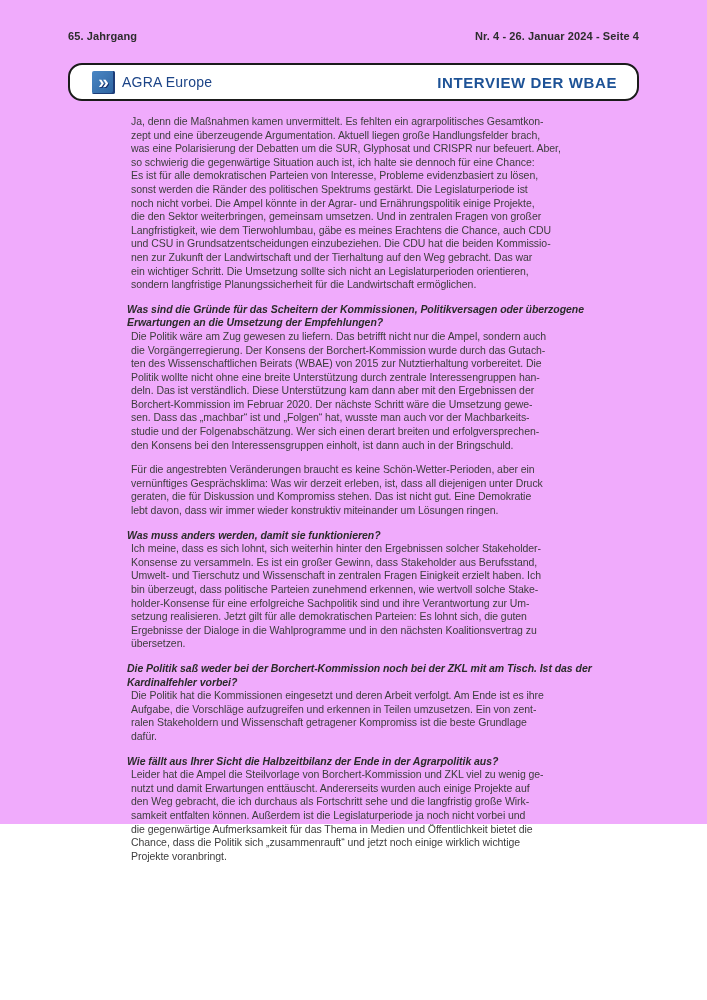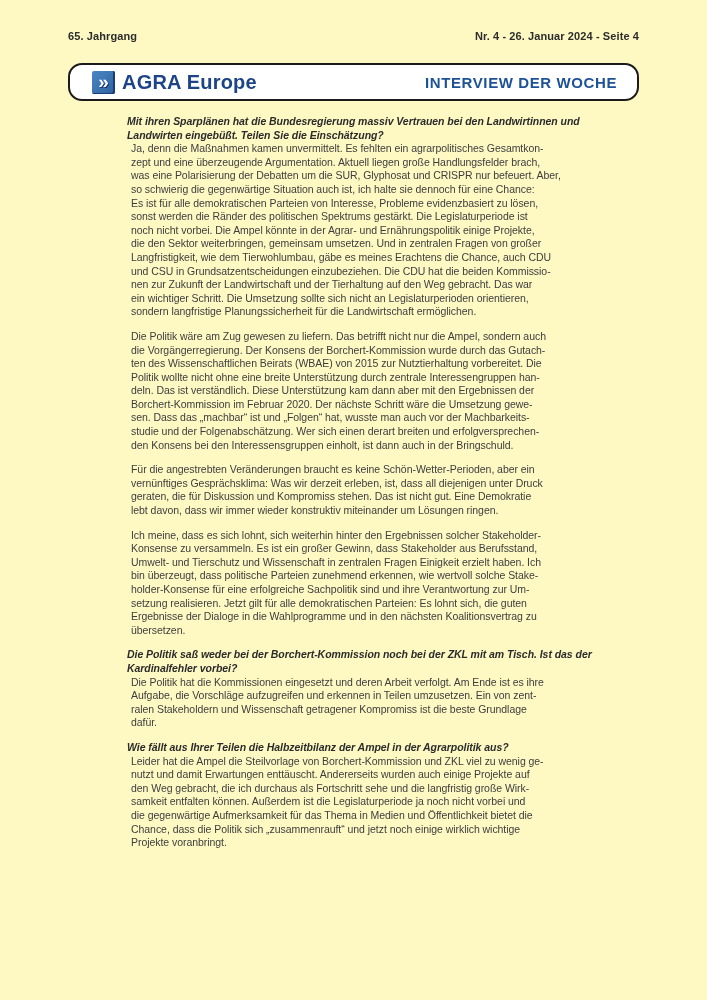--- a/index.html
+++ b/index.html
@@ -7,22 +7,22 @@
     padding: 0;
     background: #ffffff;
     width: 707px;
     height: 1000px;
     overflow: hidden;
     font-family: "Liberation Sans", sans-serif;
   }
   .page {
     position: relative;
     width: 707px;
-    height: 1000px;
-    background: #fef9c3;
+    height: 824px;
+    background: #f0abfc;
   }
   .page-header {
     display: flex;
     justify-content: space-between;
     align-items: baseline;
     padding: 30px 68px 0 68px;
     font-size: 11px;
     font-weight: 700;
     color: #2d2d2d;
     letter-spacing: 0.1px;
@@ -53,22 +53,22 @@
     font-weight: 700;
     font-size: 19px;
     line-height: 21px;
     text-align: center;
     text-shadow: 1px 1px 0 #17306b;
     box-shadow: inset -2px -1px 0 #1d3c77;
     flex: 0 0 auto;
   }
   .logo-text {
     color: #1c4487;
-    font-size: 20px;
-    font-weight: 700;
+    font-size: 14px;
+    font-weight: 400;
     letter-spacing: 0.2px;
   }
   .banner-title {
     color: #1d5296;
     font-size: 15px;
     font-weight: 800;
     letter-spacing: 0.6px;
   }
   .article {
     margin: 14px 0 0 127px;
@@ -100,67 +100,68 @@
   <div class="page-header">
     <span>65. Jahrgang</span>
     <span>Nr. 4 - 26. Januar 2024 - Seite 4</span>
   </div>
 
   <div class="banner">
     <div class="logo">
       <span class="logo-icon">»</span>
       <span class="logo-text">AGRA Europe</span>
     </div>
-    <div class="banner-title">INTERVIEW DER WOCHE</div>
+    <div class="banner-title">INTERVIEW DER WBAE</div>
   </div>
 
   <div class="article" id="article">
-      <p class="question">Mit ihren Sparplänen hat die Bundesregierung massiv Vertrauen bei den Landwirtinnen und
-Landwirten eingebüßt. Teilen Sie die Einschätzung?</p>
       <p class="answer">Ja, denn die Maßnahmen kamen unvermittelt. Es fehlten ein agrarpolitisches Gesamtkon-
 zept und eine überzeugende Argumentation. Aktuell liegen große Handlungsfelder brach,
 was eine Polarisierung der Debatten um die SUR, Glyphosat und CRISPR nur befeuert. Aber,
 so schwierig die gegenwärtige Situation auch ist, ich halte sie dennoch für eine Chance:
 Es ist für alle demokratischen Parteien von Interesse, Probleme evidenzbasiert zu lösen,
 sonst werden die Ränder des politischen Spektrums gestärkt. Die Legislaturperiode ist
 noch nicht vorbei. Die Ampel könnte in der Agrar- und Ernährungspolitik einige Projekte,
 die den Sektor weiterbringen, gemeinsam umsetzen. Und in zentralen Fragen von großer
 Langfristigkeit, wie dem Tierwohlumbau, gäbe es meines Erachtens die Chance, auch CDU
 und CSU in Grundsatzentscheidungen einzubeziehen. Die CDU hat die beiden Kommissio-
 nen zur Zukunft der Landwirtschaft und der Tierhaltung auf den Weg gebracht. Das war
 ein wichtiger Schritt. Die Umsetzung sollte sich nicht an Legislaturperioden orientieren,
 sondern langfristige Planungssicherheit für die Landwirtschaft ermöglichen.</p>
+      <p class="question">Was sind die Gründe für das Scheitern der Kommissionen, Politikversagen oder überzogene
+Erwartungen an die Umsetzung der Empfehlungen?</p>
       <p class="answer">Die Politik wäre am Zug gewesen zu liefern. Das betrifft nicht nur die Ampel, sondern auch
 die Vorgängerregierung. Der Konsens der Borchert-Kommission wurde durch das Gutach-
 ten des Wissenschaftlichen Beirats (WBAE) von 2015 zur Nutztierhaltung vorbereitet. Die
 Politik wollte nicht ohne eine breite Unterstützung durch zentrale Interessengruppen han-
 deln. Das ist verständlich. Diese Unterstützung kam dann aber mit den Ergebnissen der
 Borchert-Kommission im Februar 2020. Der nächste Schritt wäre die Umsetzung gewe-
 sen. Dass das „machbar“ ist und „Folgen“ hat, wusste man auch vor der Machbarkeits-
 studie und der Folgenabschätzung. Wer sich einen derart breiten und erfolgversprechen-
 den Konsens bei den Interessensgruppen einholt, ist dann auch in der Bringschuld.</p>
       <p class="answer">Für die angestrebten Veränderungen braucht es keine Schön-Wetter-Perioden, aber ein
 vernünftiges Gesprächsklima: Was wir derzeit erleben, ist, dass all diejenigen unter Druck
 geraten, die für Diskussion und Kompromiss stehen. Das ist nicht gut. Eine Demokratie
 lebt davon, dass wir immer wieder konstruktiv miteinander um Lösungen ringen.</p>
+      <p class="question">Was muss anders werden, damit sie funktionieren?</p>
       <p class="answer">Ich meine, dass es sich lohnt, sich weiterhin hinter den Ergebnissen solcher Stakeholder-
 Konsense zu versammeln. Es ist ein großer Gewinn, dass Stakeholder aus Berufsstand,
 Umwelt- und Tierschutz und Wissenschaft in zentralen Fragen Einigkeit erzielt haben. Ich
 bin überzeugt, dass politische Parteien zunehmend erkennen, wie wertvoll solche Stake-
 holder-Konsense für eine erfolgreiche Sachpolitik sind und ihre Verantwortung zur Um-
 setzung realisieren. Jetzt gilt für alle demokratischen Parteien: Es lohnt sich, die guten
 Ergebnisse der Dialoge in die Wahlprogramme und in den nächsten Koalitionsvertrag zu
 übersetzen.</p>
       <p class="question">Die Politik saß weder bei der Borchert-Kommission noch bei der ZKL mit am Tisch. Ist das der
 Kardinalfehler vorbei?</p>
       <p class="answer">Die Politik hat die Kommissionen eingesetzt und deren Arbeit verfolgt. Am Ende ist es ihre
 Aufgabe, die Vorschläge aufzugreifen und erkennen in Teilen umzusetzen. Ein von zent-
 ralen Stakeholdern und Wissenschaft getragener Kompromiss ist die beste Grundlage
 dafür.</p>
-      <p class="question">Wie fällt aus Ihrer Teilen die Halbzeitbilanz der Ampel in der Agrarpolitik aus?</p>
+      <p class="question">Wie fällt aus Ihrer Sicht die Halbzeitbilanz der Ende in der Agrarpolitik aus?</p>
       <p class="answer">Leider hat die Ampel die Steilvorlage von Borchert-Kommission und ZKL viel zu wenig ge-
 nutzt und damit Erwartungen enttäuscht. Andererseits wurden auch einige Projekte auf
 den Weg gebracht, die ich durchaus als Fortschritt sehe und die langfristig große Wirk-
 samkeit entfalten können. Außerdem ist die Legislaturperiode ja noch nicht vorbei und
 die gegenwärtige Aufmerksamkeit für das Thema in Medien und Öffentlichkeit bietet die
 Chance, dass die Politik sich „zusammenrauft“ und jetzt noch einige wirklich wichtige
 Projekte voranbringt.</p>
     </div>
 
 </div>

